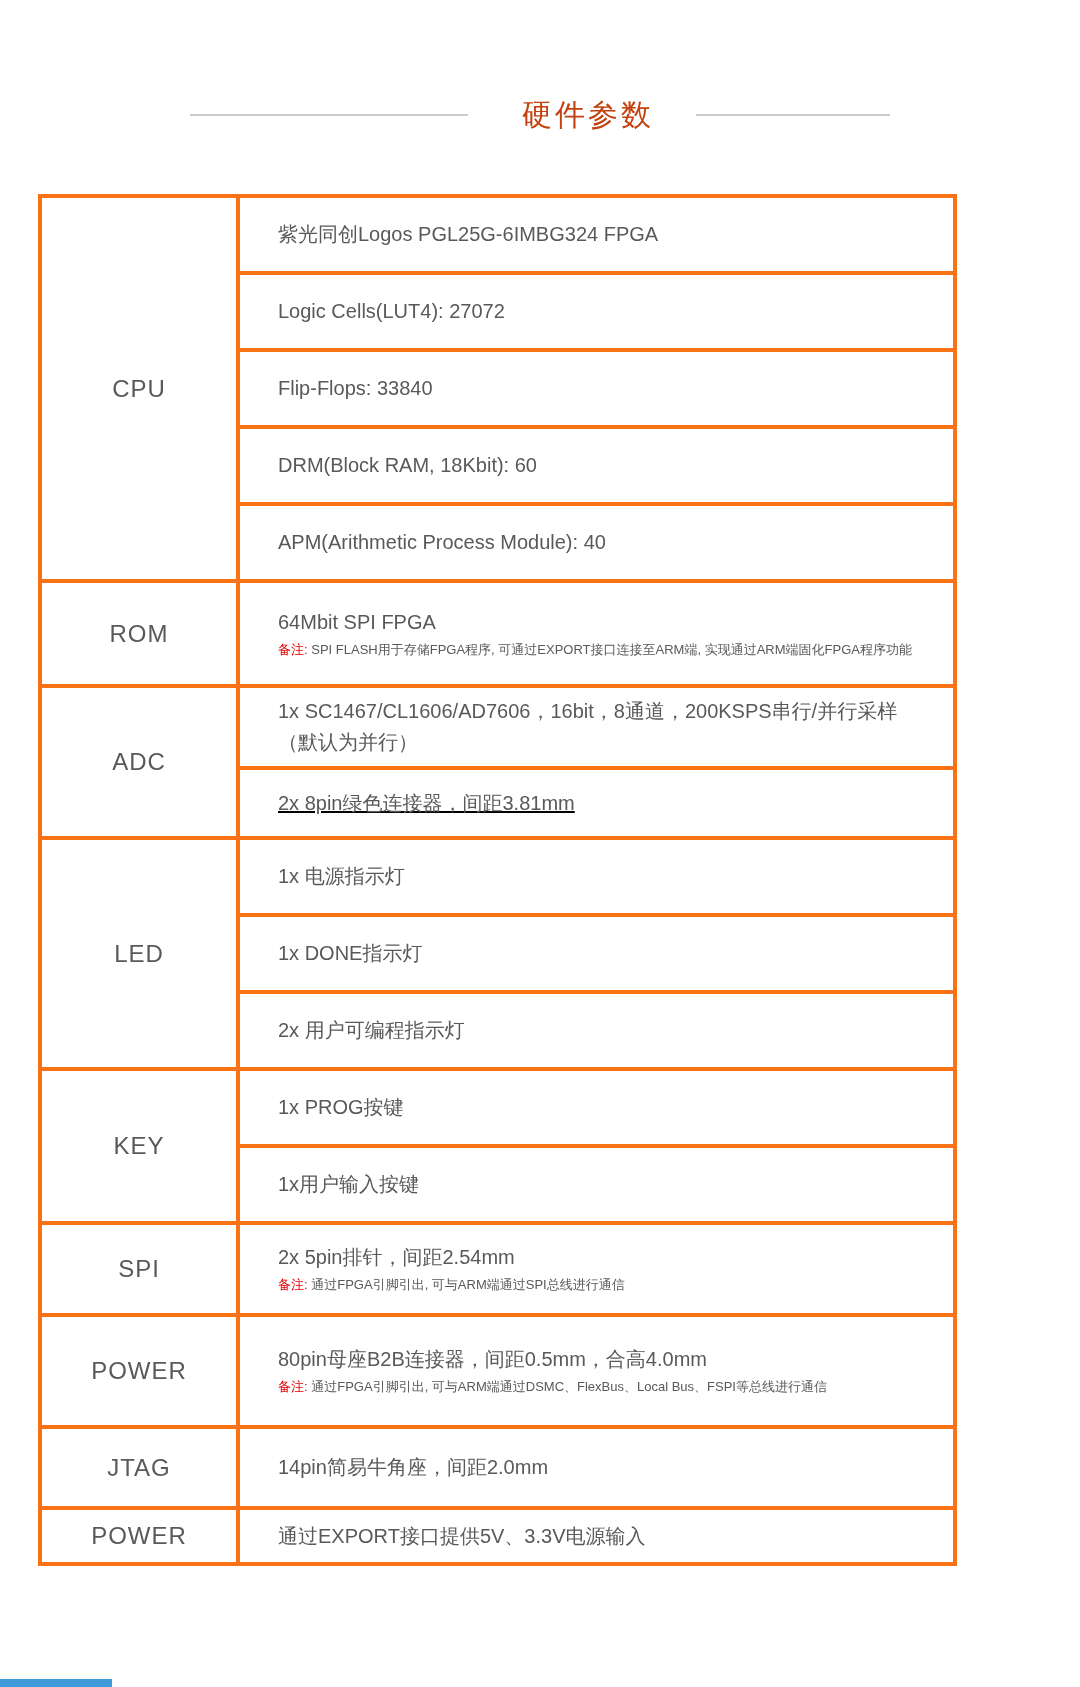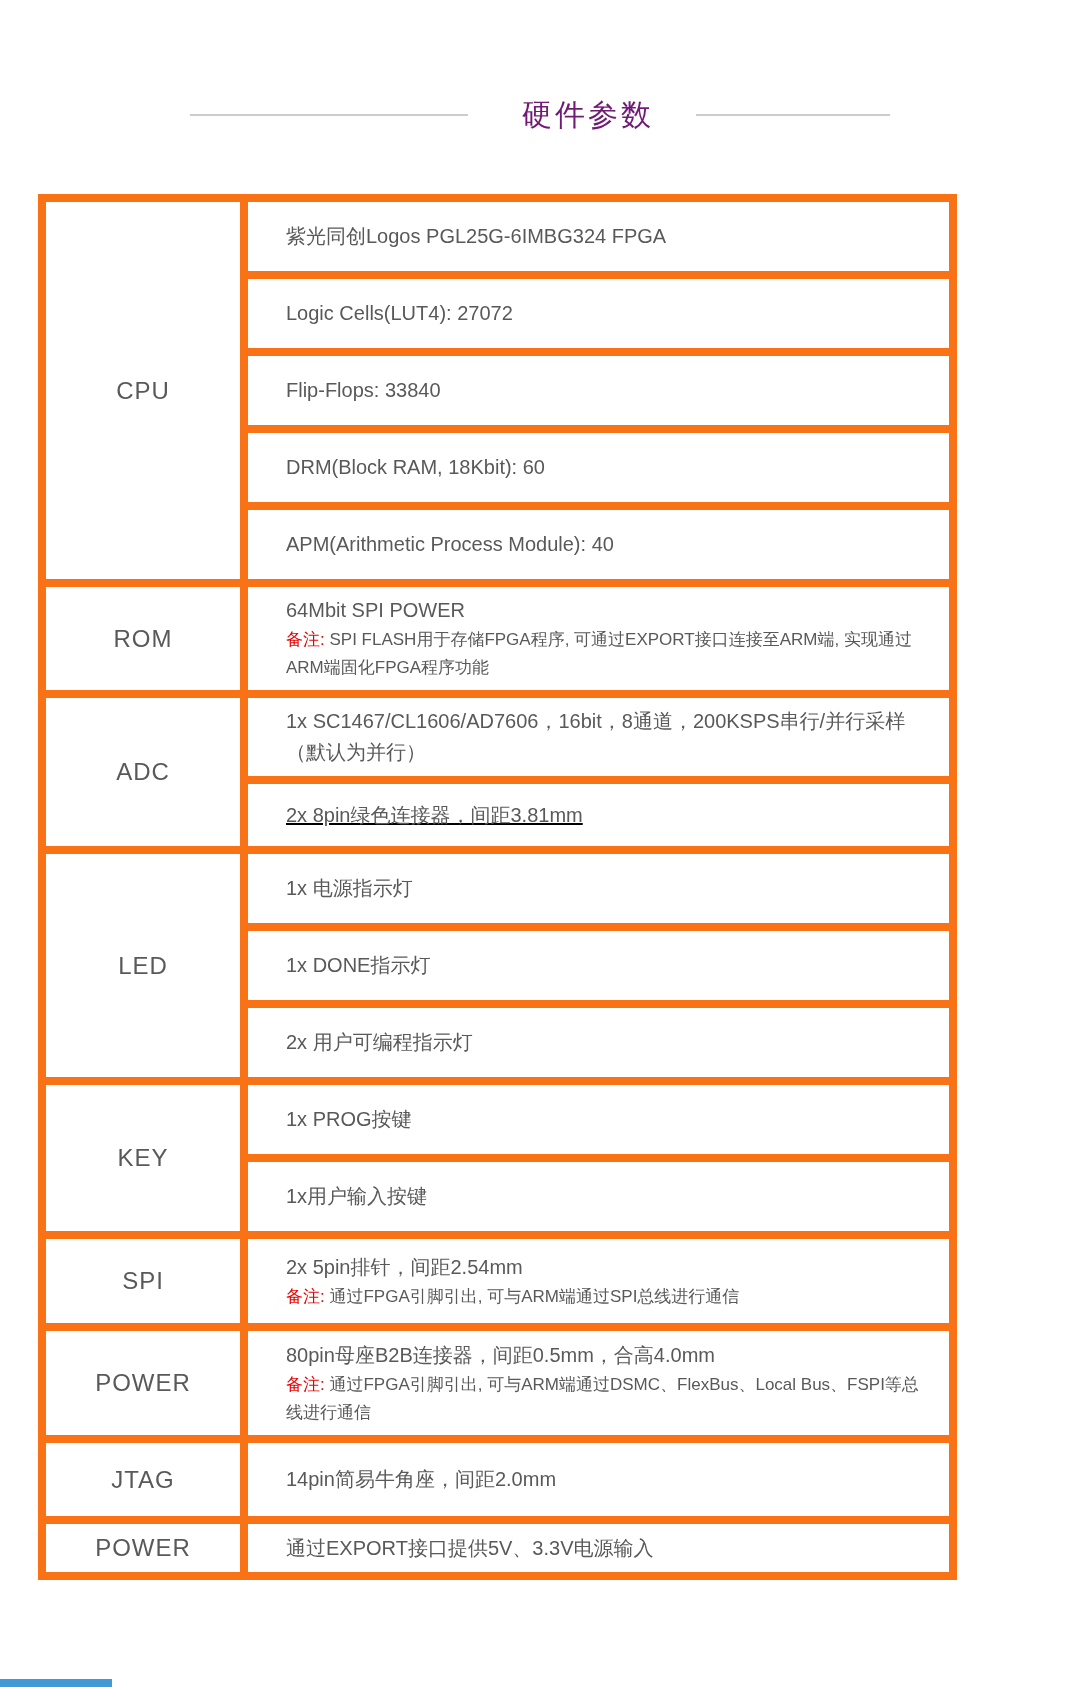--- a/index.html
+++ b/index.html
@@ -10,40 +10,40 @@
   }
   
   .title-wrap {
     padding-top:98px;
     display:flex; align-items:center; justify-content:center;
   }
   .h-line { height:2px; background:#cccccc; }
   .h-line.left  { width:278px; margin-right:54px; }
   .h-line.right { width:194px; margin-left:42px; }
   .page-title {
-    font-size:30px; color:#701a75; letter-spacing:3px; line-height:34px;
+    font-size:30px; color:#c2410c; letter-spacing:3px; line-height:34px;
     white-space:nowrap;
   }
   
   .spec-table {
     border-collapse:collapse; table-layout:fixed;
     width:919px; margin:62px 0 0 38px;
     border:2px solid #8f8f8f;
   }
-  .spec-table td { border:8px solid #f97316; }
+  .spec-table td { border:4px solid #f97316; }
   .label-cell {
     width:192px; text-align:center; vertical-align:middle;
     color:#595959; font-size:24px; letter-spacing:1px;
   }
   .value-cell {
     vertical-align:middle; text-align:left;
     padding:8px 14px 8px 38px;
     color:#595959; font-size:20px; line-height:31px;
   }
-  .cell-note { font-size:17px; line-height:28px; color:#595959; }
+  .cell-note { font-size:13px; line-height:23px; color:#595959; }
   .note-label { color:#e60000; }
   
   .r77  { height:77px; }
   .r70  { height:70px;text-decoration:underline; }
   .r80  { height:92px; }
   .r105 { height:105px; }
   .r112 { height:112px; }
   .r81  { height:81px;margin-top:28px; }
   .r76  { height:56px; }
   
@@ -89,21 +89,21 @@
     </tr>
     <tr class="r77">
       <td class="value-cell">
         <div>APM(Arithmetic Process Module): 40</div>
       </td>
     </tr>
 
     <tr class="r105">
       <td class="label-cell">ROM</td>
       <td class="value-cell">
-        <div>64Mbit SPI POWER</div>
+        <div>64Mbit SPI FPGA</div>
         <div class="cell-note"><span class="note-label">备注:</span><span> SPI FLASH用于存储FPGA程序, 可通过EXPORT接口连接至ARM端, 实现通过ARM端固化FPGA程序功能</span></div>
       </td>
     </tr>
 
     <tr class="r77">
       <td class="label-cell" rowspan="2">ADC</td>
       <td class="value-cell">
         <div style="max-width:650px;">1x SC1467/CL1606/AD7606，16bit，8通道，200KSPS串行/并行采样（默认为并行）</div>
       </td>
     </tr>

